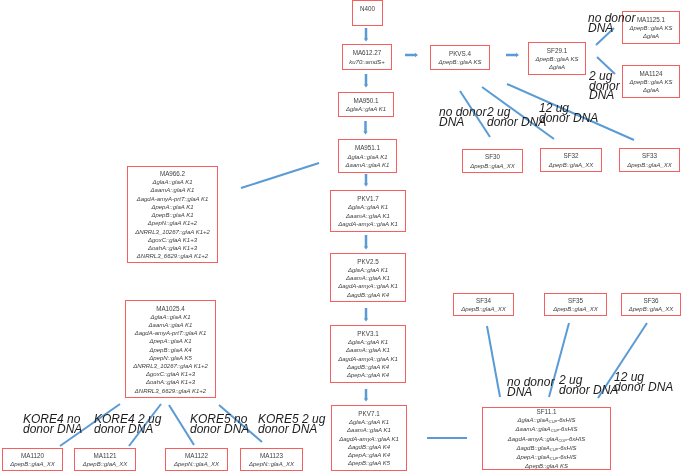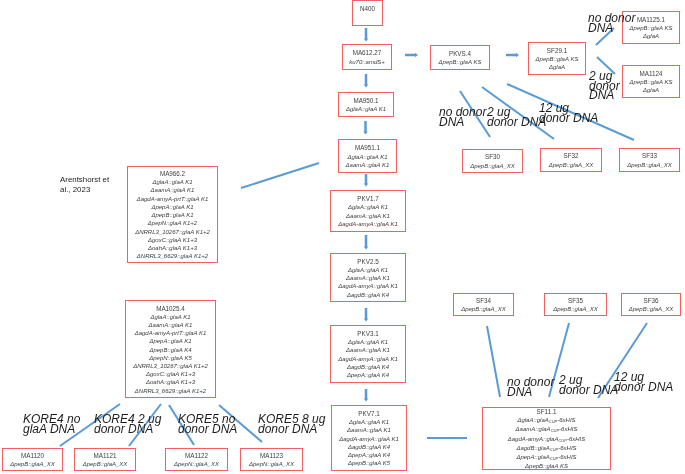--- a/index.html
+++ b/index.html
@@ -44,22 +44,20 @@
       <line x1="569" y1="323" x2="549" y2="397"></line>
       <line x1="647" y1="323" x2="598" y2="398"></line>
       <line x1="427" y1="438" x2="467" y2="438"></line>
       <line x1="120" y1="404" x2="60" y2="446"></line>
       <line x1="161" y1="404" x2="129" y2="446"></line>
       <line x1="169" y1="405" x2="194" y2="445"></line>
       <line x1="219" y1="405" x2="262" y2="442"></line>
     </g>
   </svg>
 
-  <div class="ref" style="left:60px;top:175px;width:70px;">Arentshorst et
-al., 2023</div>
 <div class="node top" style="left: 352px; top: 0px; width: 31px; height: 26px;">
       <div class="nm">N400</div>
     </div>
     <div class="node" style="left: 342px; top: 44px; width: 50px; height: 26px;">
       <div class="nm">MA612.27</div>
       <div class="gl">ku70::amdS+</div>
     </div>
     <div class="node" style="left: 338px; top: 92px; width: 56px; height: 25px;">
       <div class="nm">MA950.1</div>
       <div class="gl">ΔglaA::glaA K1</div>
@@ -204,20 +202,20 @@
 donor DNA</div>
     <div class="lbl" style="left: 539px; top: 104px;">12 ug
 donor DNA</div>
     <div class="lbl" style="left: 507px; top: 378px;">no donor
 DNA</div>
     <div class="lbl" style="left: 559px; top: 376px;">2 ug
 donor DNA</div>
     <div class="lbl" style="left: 614px; top: 373px;">12 ug
 donor DNA</div>
     <div class="lbl" style="left: 23px; top: 415px;">KORE4 no
-glaA DNA</div>
+donor DNA</div>
     <div class="lbl" style="left: 94px; top: 415px;">KORE4 2 ug
 donor DNA</div>
-    <div class="lbl" style="left: 178px; top: 415px;">KORE5 no
-donor DNA</div>
-    <div class="lbl" style="left: 258px; top: 415px;">KORE5 8 ug
+    <div class="lbl" style="left: 190px; top: 415px;">KORE5 no
+donor DNA</div>
+    <div class="lbl" style="left: 258px; top: 415px;">KORE5 2 ug
 donor DNA</div>
   </div>
 
 </body></html>

